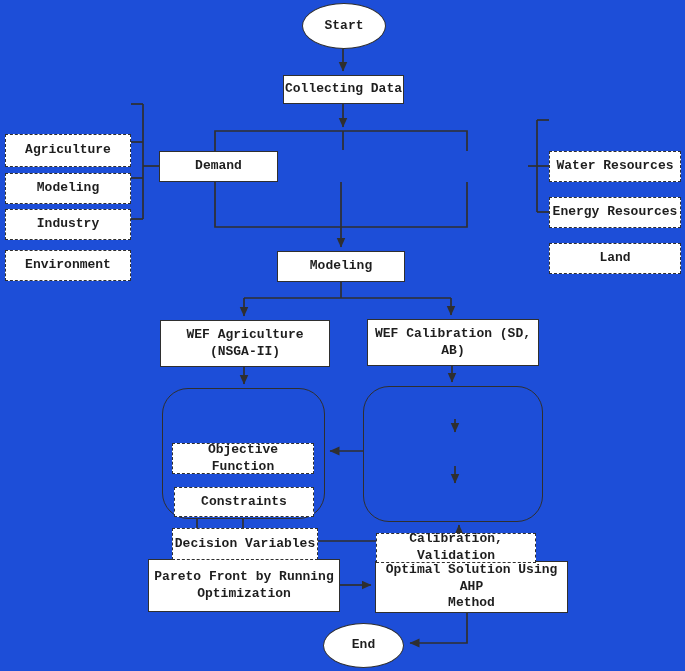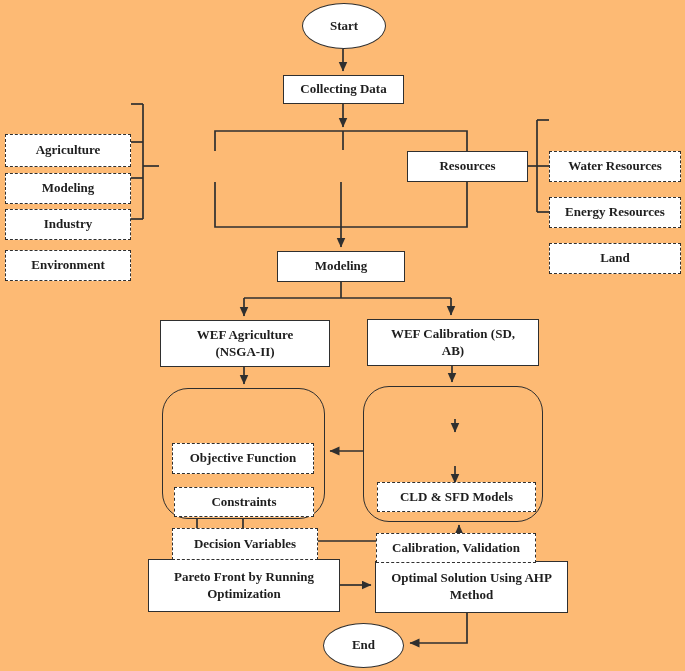--- a/index.html
+++ b/index.html
@@ -1,20 +1,20 @@
 <!DOCTYPE html>
 <html><head>
 <meta charset="utf-8">
 <style>
   html,body{margin:0;padding:0;background:#ffffff;}
   .canvas{
     position:relative;
     width:685px;height:671px;
-    background:#fdba74;
-    font-family:Liberation Serif, serif;
+    background:#1d4ed8;
+    font-family:Liberation Mono, monospace;
     overflow:hidden;
   }
   svg.wires{position:absolute;left:0;top:0;width:685px;height:671px;}
   .node{
     position:absolute;
     box-sizing:border-box;
     display:flex;align-items:center;justify-content:center;
     text-align:center;
     font-weight:700;
     font-size:13px;
@@ -88,21 +88,21 @@
       <line x1="537" y1="120" x2="549" y2="120"></line>
       <line x1="537" y1="166" x2="549" y2="166"></line>
       <line x1="537" y1="212" x2="549" y2="212"></line>
     </g>
   </svg>
 
   <div class="node oval" style="left:302px;top:3px;width:84px;height:46px">Start</div>
   <div class="node" style="left:283px;top:75px;width:121px;height:29px">Collecting Data</div>
 
   <div class="node oval" style="left:323px;top:623px;width:81px;height:45px">End</div>
-  <div class="node" style="left:407px;top:151px;width:121px;height:31px">Resources</div>
+  <div class="node" style="left:159px;top:151px;width:119px;height:31px">Demand</div>
   <div class="node" style="left:277px;top:251px;width:128px;height:31px">Modeling</div>
   <div class="node" style="left:160px;top:320px;width:170px;height:47px">WEF Agriculture
 (NSGA-II)</div>
   <div class="node" style="left:367px;top:319px;width:172px;height:47px">WEF Calibration (SD,
 AB)</div>
   <div class="node" style="left:148px;top:559px;width:192px;height:53px">Pareto Front by Running
 Optimization</div>
   <div class="node" style="left:375px;top:561px;width:193px;height:52px">Optimal Solution Using AHP
 Method</div>
 
@@ -114,16 +114,15 @@
   <div class="node dashed" style="left:549px;top:105px;width:132px;height:31px">Water Resources</div>
   <div class="node dashed" style="left:549px;top:151px;width:132px;height:31px">Energy Resources</div>
   <div class="node dashed" style="left:549px;top:197px;width:132px;height:31px">Land</div>
 
   <div class="frame" style="left:162px;top:388px;width:163px;height:131px"></div>
   <div class="node dashed" style="left:172px;top:397px;width:142px;height:31px">Objective Function</div>
   <div class="node dashed" style="left:174px;top:441px;width:140px;height:30px">Constraints</div>
   <div class="node dashed" style="left:172px;top:482px;width:146px;height:32px">Decision Variables</div>
 
   <div class="frame" style="left:363px;top:386px;width:180px;height:136px"></div>
-  <div class="node dashed" style="left:377px;top:436px;width:159px;height:30px">CLD &amp; SFD Models</div>
   <div class="node dashed" style="left:376px;top:487px;width:160px;height:30px">Calibration, Validation</div>
 
 </div>
 
 </body></html>

